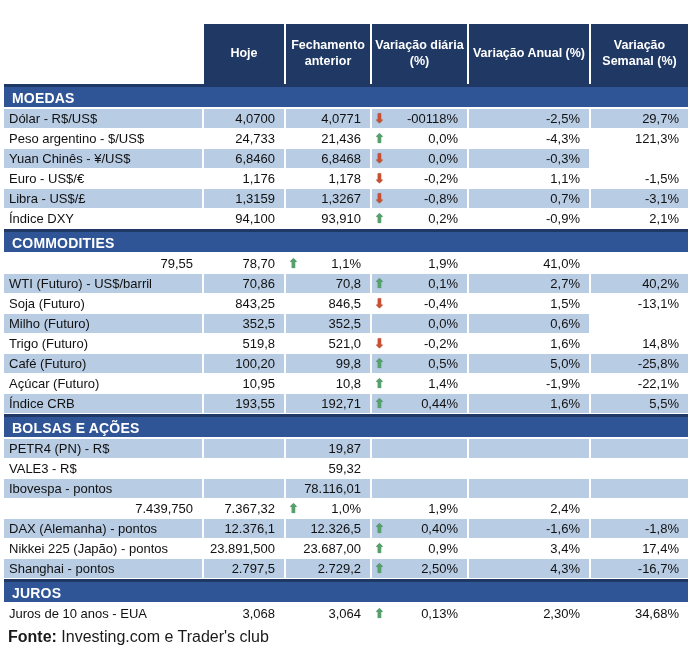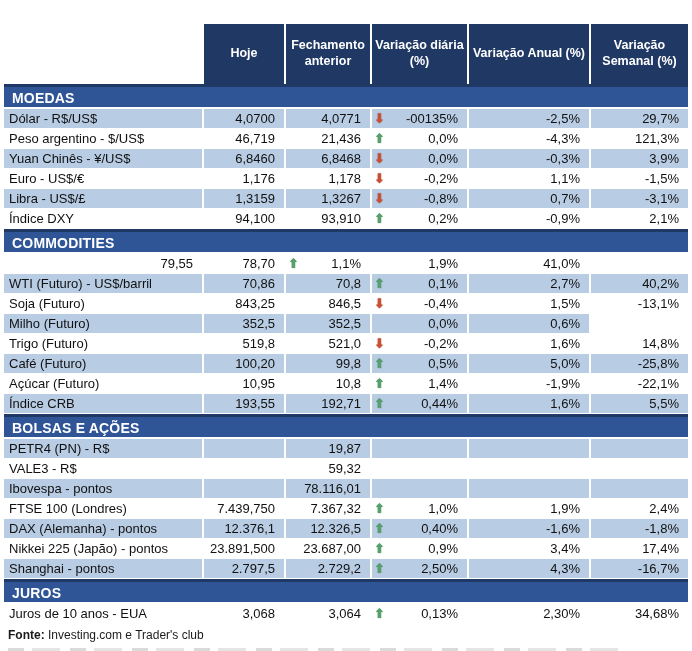--- a/index.html
+++ b/index.html
@@ -51,21 +51,21 @@
   .cell.vard{padding:0 9px 0 2px;justify-content:flex-end;}
   .cell.vard .val{margin-left:auto;}
   .arrow{
     font-family:"DejaVu Sans",sans-serif;
     font-size:13px;line-height:19px;font-weight:bold;
   }
   .arrow.up{color:var(--up);text-shadow:0 0 1px #2f6b45;}
   .arrow.down{color:var(--down);text-shadow:0 0 1px #8f2f16;}
 
   
-  .fonte{margin:5px 0 0 4px;font-size:12px;color:#1a1a1a;}
+  .fonte{margin:5px 0 0 4px;font-size:16px;color:#1a1a1a;}
   .fonte .b{font-weight:bold;}
 
   
   .artifact{
     height:5px;margin:6px 4px 0 4px;width:620px;
     background:repeating-linear-gradient(90deg,
       #adadad 0 16px,transparent 16px 24px,
       #c4c4c4 24px 52px,transparent 52px 62px);
     opacity:.45;
   }
@@ -86,46 +86,45 @@
     </div>
 
   <div id="sections">
       <div class="section-bar">MOEDAS</div>
       <div class="grid data-row shaded">
         <div class="cell label">Dólar - R$/US$</div>
         <div class="cell num">4,0700</div>
         <div class="cell num">4,0771</div>
         <div class="cell vard">
           <span class="arrow down">⬇</span>
-          <span class="val">-00135%</span>
+          <span class="val">-00118%</span>
         </div>
         <div class="cell num">-2,5%</div>
         <div class="cell num">29,7%</div>
       </div>
       <div class="grid data-row">
         <div class="cell label">Peso argentino - $/US$</div>
-        <div class="cell num">46,719</div>
+        <div class="cell num">24,733</div>
         <div class="cell num">21,436</div>
         <div class="cell vard">
           <span class="arrow up">⬆</span>
           <span class="val">0,0%</span>
         </div>
         <div class="cell num">-4,3%</div>
         <div class="cell num">121,3%</div>
       </div>
       <div class="grid data-row shaded">
         <div class="cell label">Yuan Chinês - ¥/US$</div>
         <div class="cell num">6,8460</div>
         <div class="cell num">6,8468</div>
         <div class="cell vard">
           <span class="arrow down">⬇</span>
           <span class="val">0,0%</span>
         </div>
         <div class="cell num">-0,3%</div>
-        <div class="cell num">3,9%</div>
       </div>
       <div class="grid data-row">
         <div class="cell label">Euro - US$/€</div>
         <div class="cell num">1,176</div>
         <div class="cell num">1,178</div>
         <div class="cell vard">
           <span class="arrow down">⬇</span>
           <span class="val">-0,2%</span>
         </div>
         <div class="cell num">1,1%</div>
@@ -264,21 +263,20 @@
         <div class="cell label">Ibovespa - pontos</div>
         <div class="cell num"></div>
         <div class="cell num">78.116,01</div>
         <div class="cell vard">
           <span class="val"></span>
         </div>
         <div class="cell num"></div>
         <div class="cell num"></div>
       </div>
       <div class="grid data-row">
-        <div class="cell label">FTSE 100 (Londres)</div>
         <div class="cell num">7.439,750</div>
         <div class="cell num">7.367,32</div>
         <div class="cell vard">
           <span class="arrow up">⬆</span>
           <span class="val">1,0%</span>
         </div>
         <div class="cell num">1,9%</div>
         <div class="cell num">2,4%</div>
       </div>
       <div class="grid data-row shaded">

